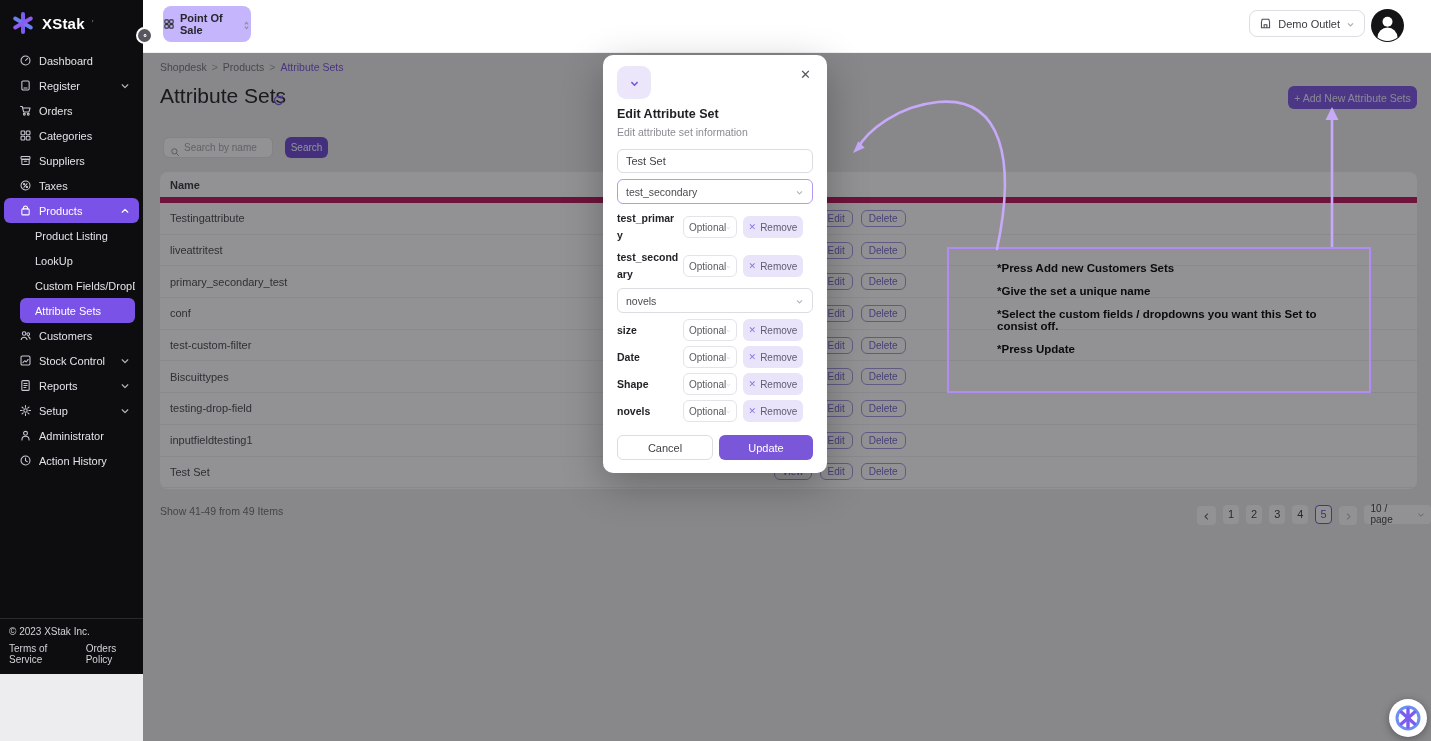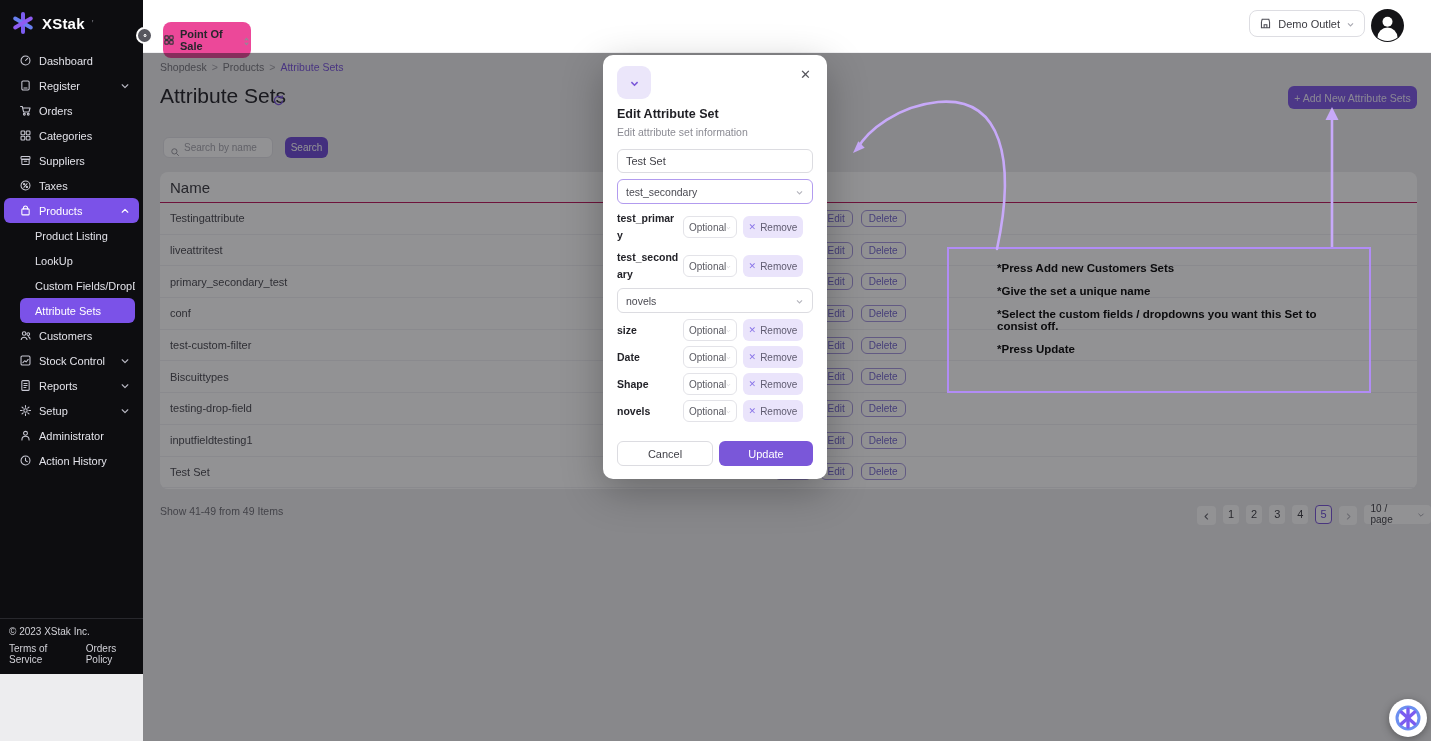--- a/index.html
+++ b/index.html
@@ -23,21 +23,21 @@
     border-radius:6px; color:#e2e2e9; font-size:11px; white-space:nowrap; overflow:hidden; }
   .side-sub.active { background:#7b52e8; color:#fff; }
   .side-footer { position:absolute; left:0; bottom:0; width:143px; border-top:1px solid #28282d;
     padding:7px 6px 9px 9px; color:#d2d2d8; font-size:10px; }
   .side-footer .links { margin-top:6px; display:flex; gap:13px; }
   .side-footer .links span { cursor:pointer; }
 
   
   .topbar { position:absolute; left:143px; top:0; width:1288px; height:53px; background:#fff; z-index:10;
     border-bottom:1px solid #f0f0f2; }
-  .pos-tab { position:absolute; left:20px; top:22px; width:88px; height:36px; background:#ec4899;
+  .pos-tab { position:absolute; left:20px; top:6px; width:88px; height:36px; background:#c4b5fd;
     border-radius:8px; display:flex; align-items:center; justify-content:center; gap:5px;
     font-size:11px; font-weight:700; color:#26262b; }
   .pos-tab .ic { width:12px; height:12px; color:#34343a; }
   .pos-tab .sort { width:9px; height:9px; color:#8d8d95; }
   .outlet { position:absolute; right:66px; top:10px; height:27px; padding:0 9px; background:#fff;
     border:1px solid #dddde2; border-radius:8px; display:flex; align-items:center; gap:6px;
     font-size:11px; color:#3a3a40; }
   .outlet .ic { width:13px; height:13px; color:#4a4a52; }
   .outlet .chev { width:9px; height:9px; color:#a9a9b1; }
   .avatar { position:absolute; right:27px; top:9px; width:33px; height:33px; border-radius:50%; cursor:pointer; }
@@ -56,22 +56,22 @@
   .search-wrap { position:absolute; left:163px; top:137px; width:110px; height:21px; background:#fff;
     border:1px solid #e2e2e7; border-radius:6px; display:flex; align-items:center; padding:0 6px; gap:4px; z-index:5; }
   .search-wrap .ic { width:10px; height:10px; color:#9a9aa2; flex:0 0 10px; }
   .search-wrap input { border:none; outline:none; width:100%; font-size:10px; color:#3f3f46;
     font-family:"Liberation Sans", sans-serif; }
   .search-wrap input::placeholder { color:#a8a8b0; }
   .search-btn { position:absolute; left:285px; top:137px; width:43px; height:21px; background:#6f4bd8;
     border:none; border-radius:6px; color:#fff; font-size:10px; z-index:5; cursor:pointer; }
   .card { position:absolute; left:160px; top:172px; width:1257px; height:317px; background:#fff;
     border-radius:8px; overflow:hidden; z-index:5; }
-  .thead { height:31px; display:flex; align-items:center; padding:0 10px; border-bottom:1px solid #be185d;
-    font-size:15px; font-weight:400; color:#3a3a40; }
+  .thead { height:31px; display:flex; align-items:center; padding:0 10px; border-bottom:6px solid #be185d;
+    font-size:11px; font-weight:700; color:#3a3a40; }
   .trow { height:31.7px; display:flex; align-items:center; padding:0 10px; border-bottom:1px solid #f1f1f4;
     font-size:11px; color:#4b4b52; }
   .trow .nm { width:604px; }
   .actions { display:flex; gap:8px; }
   .act-btn { height:17px; padding:0 7px; border:1px solid #a89ae0; border-radius:6px; background:#fff;
     color:#7668cf; font-size:10px; display:flex; align-items:center; cursor:pointer; }
   .summary { position:absolute; left:160px; top:505px; font-size:10.5px; color:#6f6f76; z-index:5;text-align:right; }
   .pagination { position:absolute; left:1197px; top:503px; display:flex; align-items:center; gap:7px; z-index:5; }
   .pg { min-width:16px; height:19px; padding:0 4px; background:#fff; border:1px solid transparent;
     border-radius:4px; font-size:11px; color:#3f3f46; display:flex; align-items:center; justify-content:center;
@@ -106,21 +106,21 @@
   .attr-row { display:flex; align-items:center; margin-bottom:5px; }
   .attr-label { flex:0 0 66px; font-size:10.5px; font-weight:700; color:#232329; word-break:break-all;
     line-height:17px; padding-right:4px; }
   .opt-select { width:54px; height:22px; border:1px solid #e3e3e8; border-radius:6px; background:#fff;
     display:flex; align-items:center; justify-content:space-between; padding:0 5px; font-size:10px;
     color:#5a5a62; margin-right:6px; cursor:pointer; }
   .opt-select .chev { width:8px; height:8px; color:#c0c0c7; }
   .remove-btn { width:60px; height:22px; background:#eae4fb; border:none; border-radius:6px;
     display:flex; align-items:center; justify-content:center; gap:4px; font-size:10px; color:#5f5b70; cursor:pointer; }
   .remove-btn .x { color:#8a75e8; font-size:9px; }
-  .m-actions { display:flex; gap:6px; margin-top:19px; }
+  .m-actions { display:flex; gap:6px; margin-top:13px; }
   .cancel-btn { flex:1; height:25px; border:1px solid #dcdce1; border-radius:6px; background:#fff;
     font-size:11px; color:#3f3f46; cursor:pointer; }
   .update-btn { flex:1; height:25px; border:none; border-radius:6px; background:#7a57d9; color:#fff;
     font-size:11px; cursor:pointer; }
 
   
   .annotation { position:absolute; left:947px; top:247px; width:424px; height:146px;
     border:2px solid #b18cf5; z-index:60; padding:13px 10px 0 48px; }
   .annotation p { font-size:11.5px; font-weight:700; color:#0b0b0d; margin-bottom:11px; }
   .arrows { position:absolute; left:0; top:0; width:1431px; height:741px; z-index:60; pointer-events:none; }

